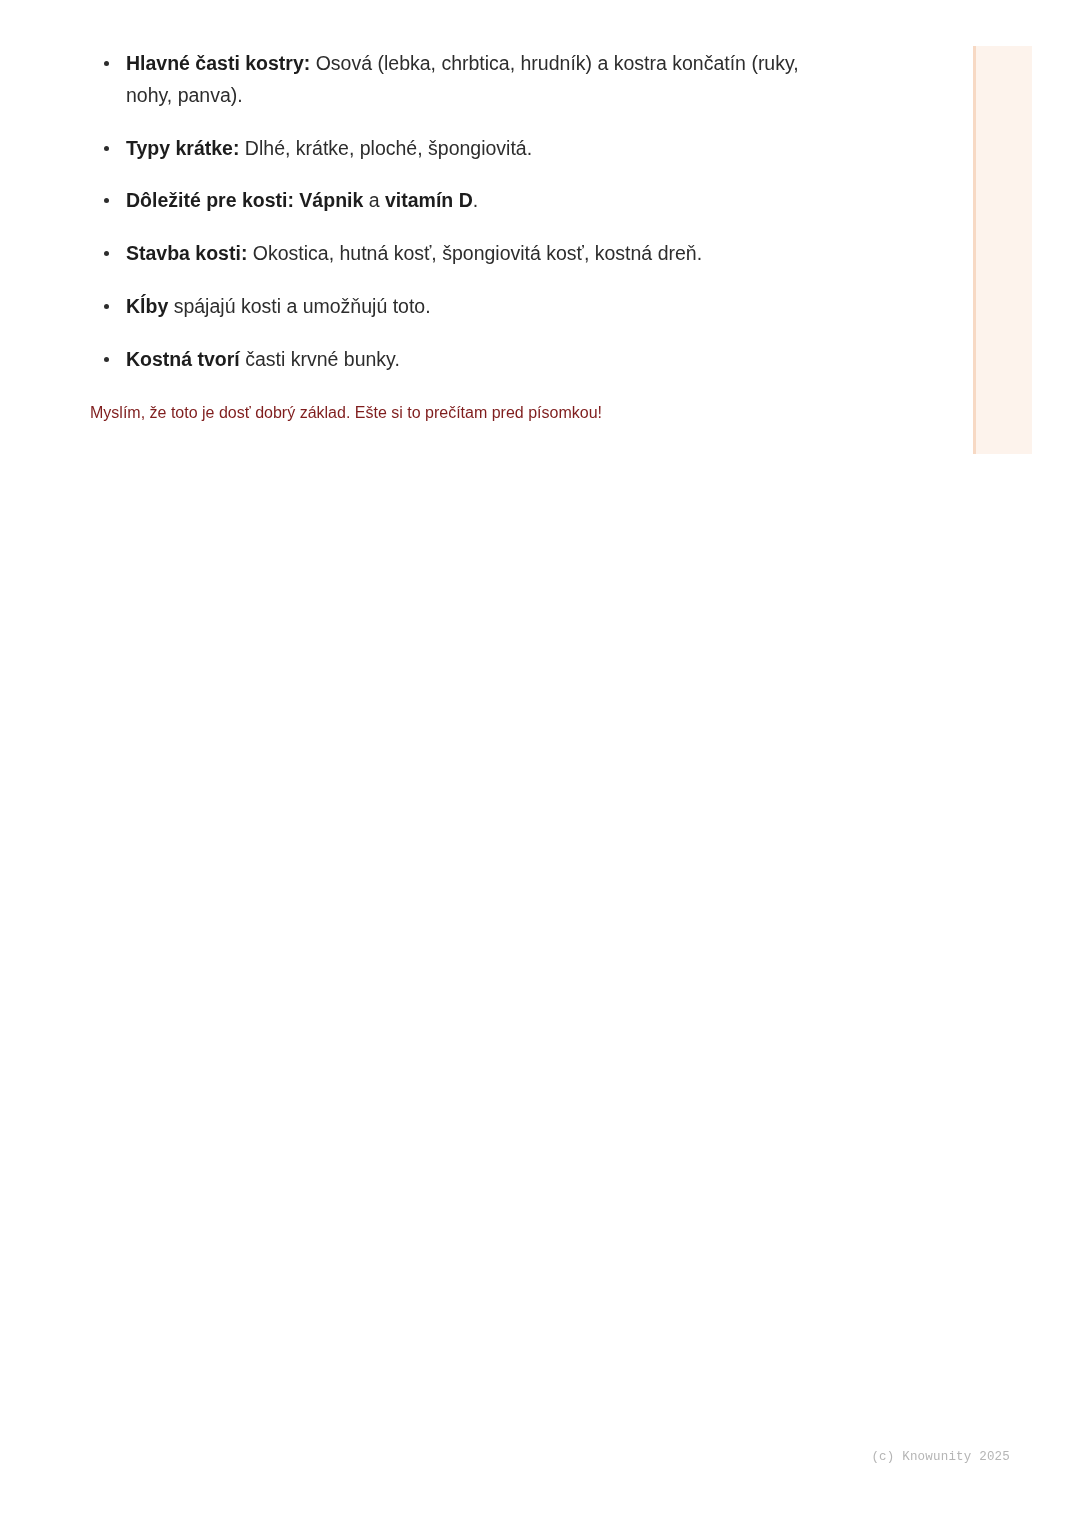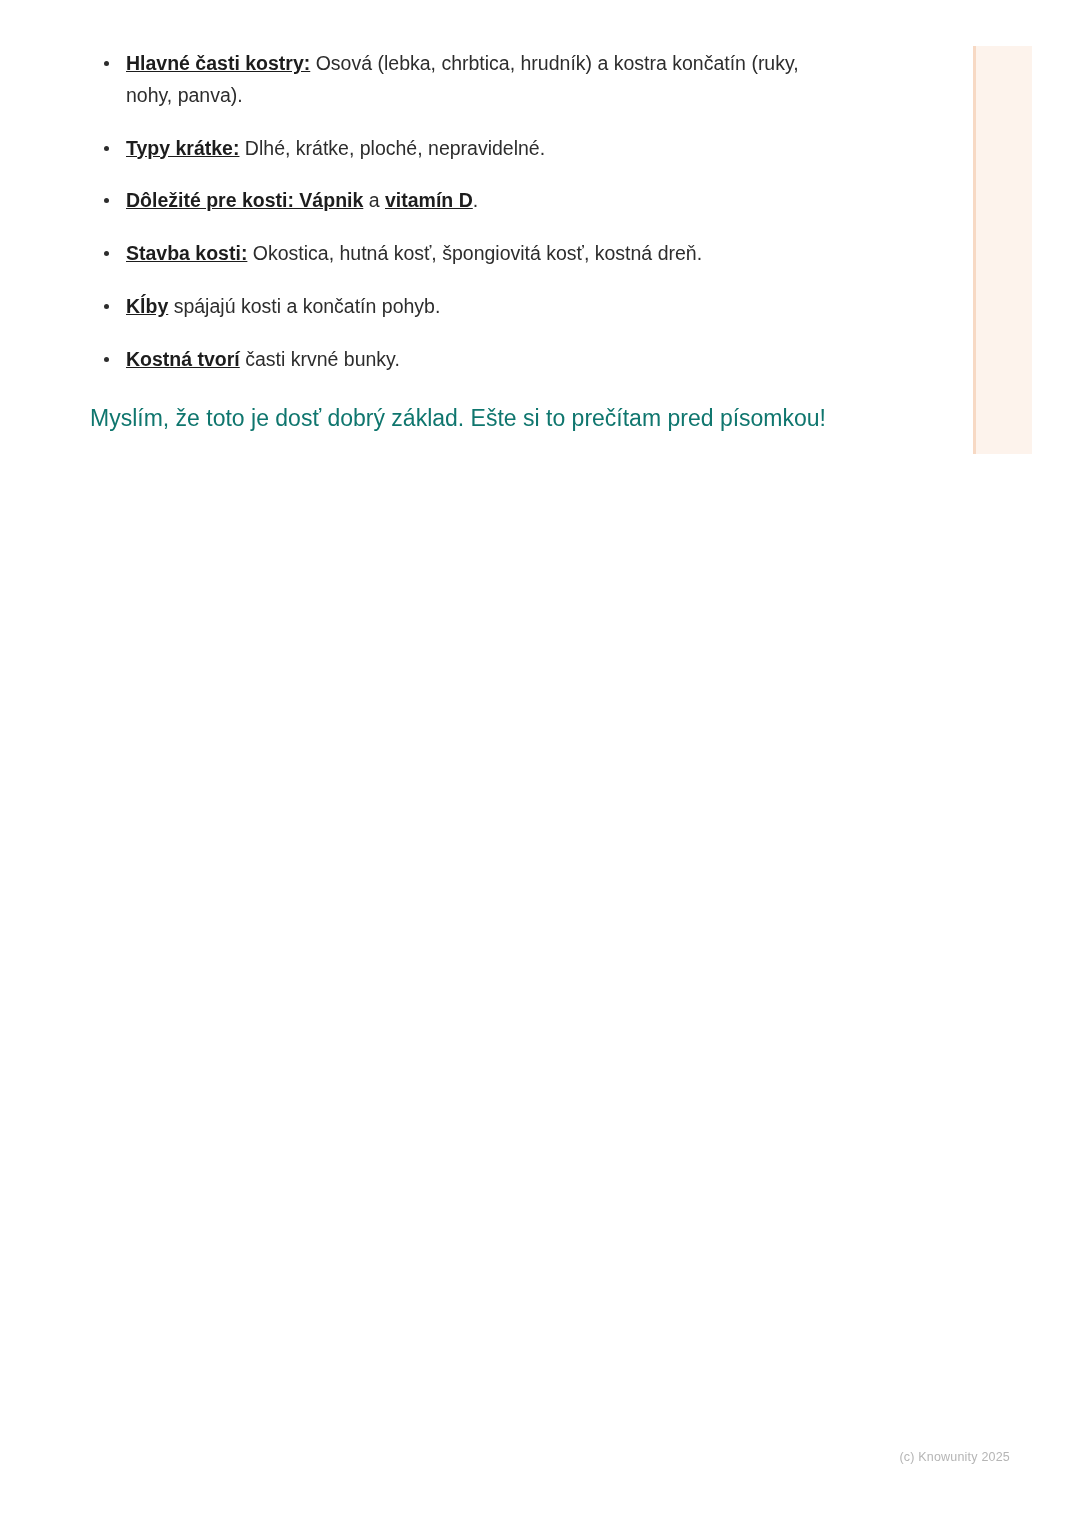--- a/index.html
+++ b/index.html
@@ -64,64 +64,63 @@
     top: 13px;
     width: 5px;
     height: 5px;
     border-radius: 50%;
     background: #2d2d2d;
   }
 
   ul.bullet-list li b {
     font-weight: 700;
     color: #1d1d1d;
-    text-decoration: underline;
   }
 
   .closing {
     margin-top: 25px;
-    font-size: 23px;
+    font-size: 16px;
     line-height: 1.6;
-    color: #0f766e;
+    color: #7f1d1d;
   }
 
   .footer {
     position: absolute;
     right: 70px;
     bottom: 64px;
     font-size: 12.5px;
     color: #b5b5b5;
     letter-spacing: 0.2px;
-    font-family: Liberation Sans, sans-serif;
+    font-family: Liberation Mono, monospace;
   }
 </style>
 </head>
 <body>
 
 <div class="page">
 
   <div class="edge-panel"></div>
 
   <div class="content">
 
     <ul class="bullet-list">
       <li>
         <b>Hlavné časti kostry:</b><span> Osová (lebka, chrbtica, hrudník) a kostra končatín (ruky, nohy, panva).</span>
       </li>
       <li>
-        <b>Typy krátke:</b><span> Dlhé, krátke, ploché, nepravidelné.</span>
+        <b>Typy krátke:</b><span> Dlhé, krátke, ploché, špongiovitá.</span>
       </li>
       <li>
         <b>Dôležité pre kosti: Vápnik</b><span> a </span><b>vitamín D</b><span>.</span>
       </li>
       <li>
         <b>Stavba kosti:</b><span> Okostica, hutná kosť, špongiovitá kosť, kostná dreň.</span>
       </li>
       <li>
-        <b>Kĺby</b><span> spájajú kosti a končatín pohyb.</span>
+        <b>Kĺby</b><span> spájajú kosti a umožňujú toto.</span>
       </li>
       <li>
         <b>Kostná tvorí</b><span> časti krvné bunky.</span>
       </li>
     </ul>
 
     <p class="closing">Myslím, že toto je dosť dobrý základ. Ešte si to prečítam pred písomkou!</p>
 
   </div>
 

